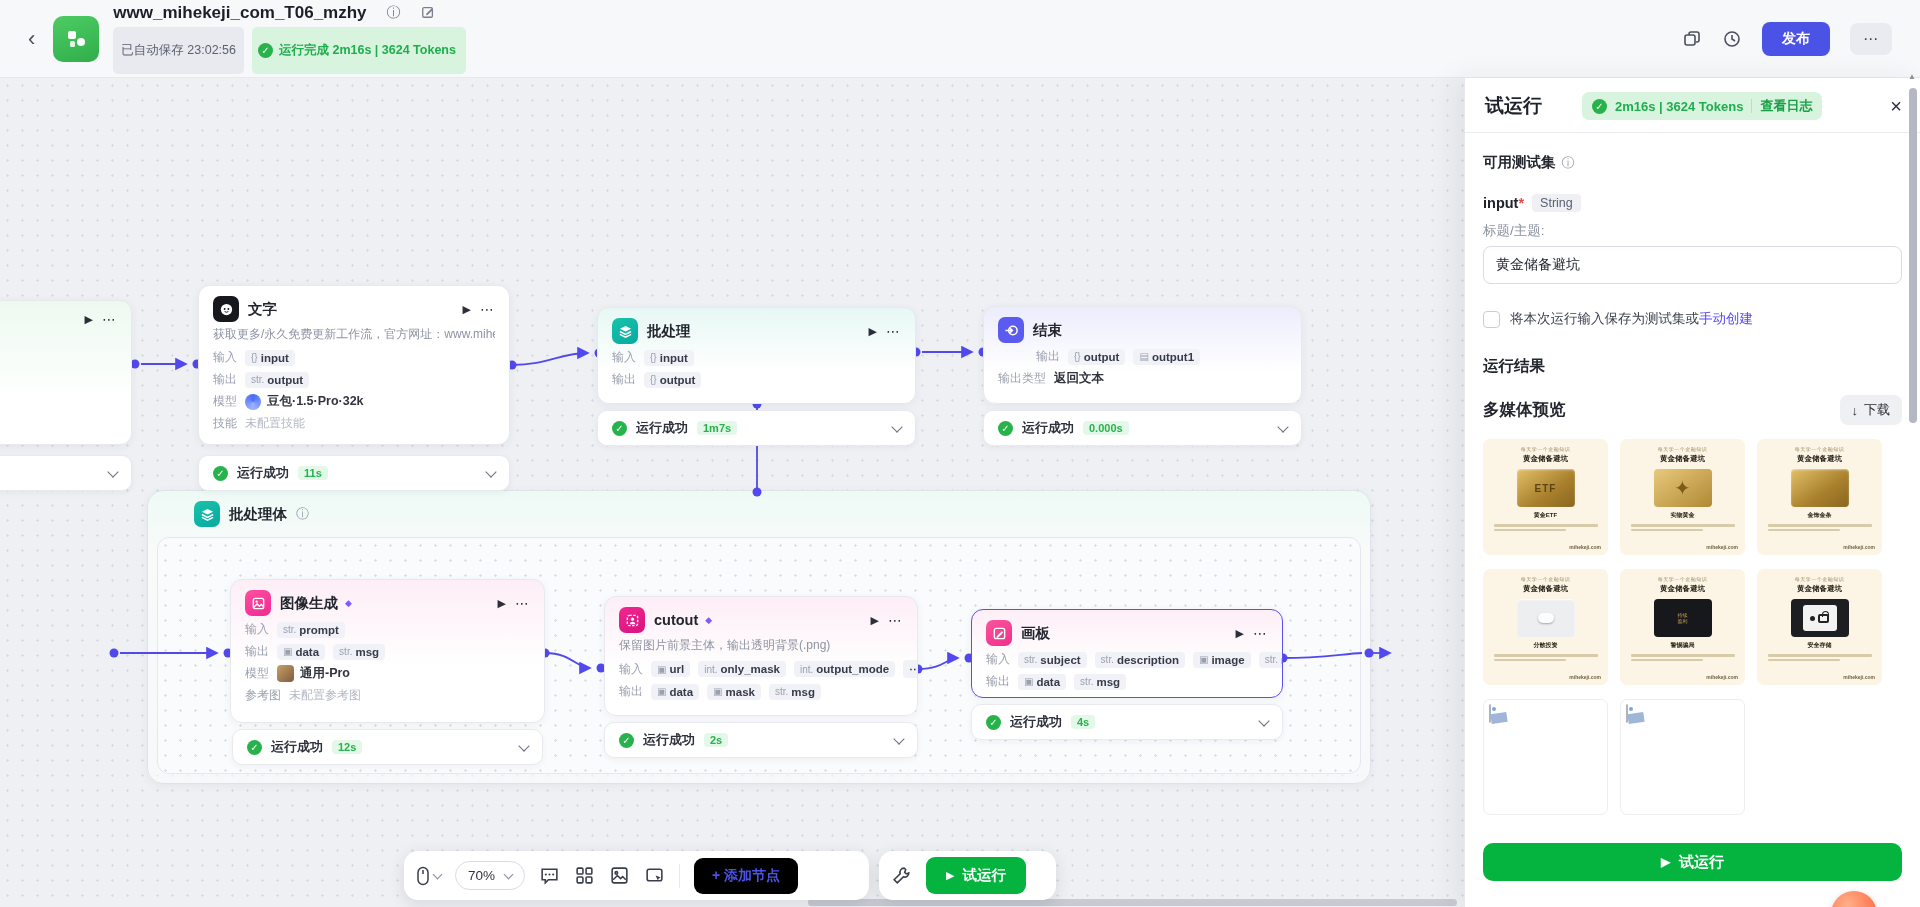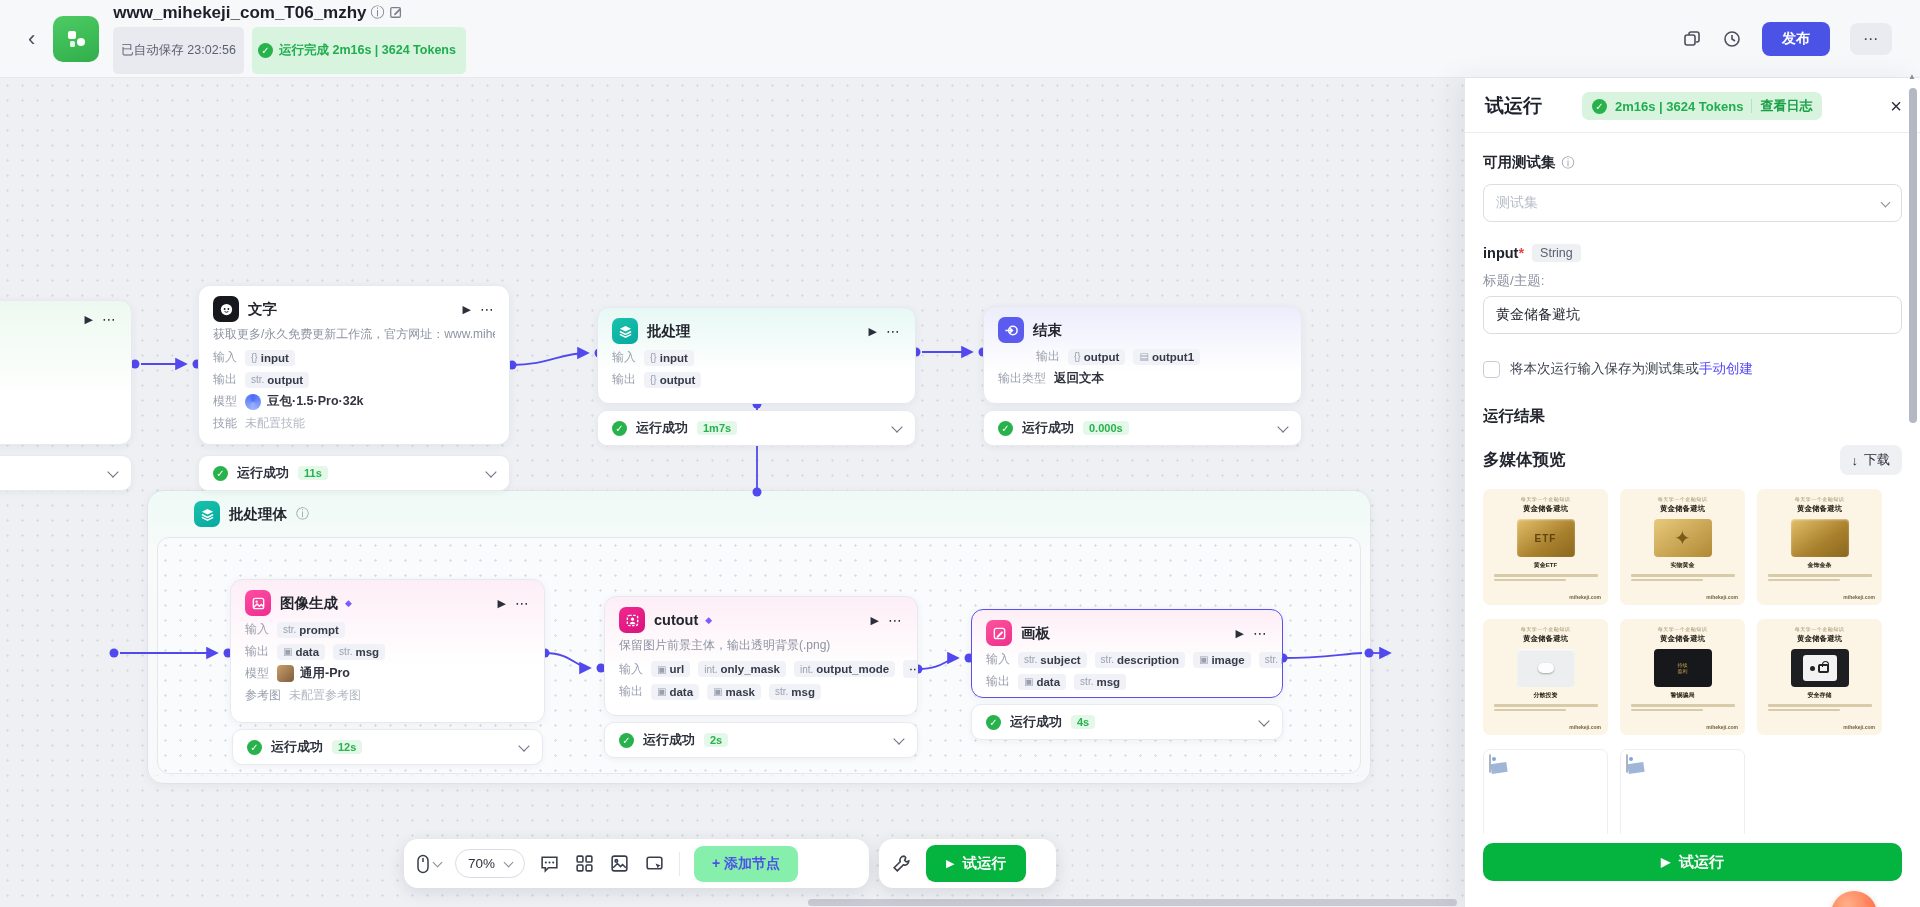--- a/index.html
+++ b/index.html
@@ -3,21 +3,21 @@
 <meta charset="utf-8">
 <style>
   * { margin:0; padding:0; box-sizing:border-box; }
   html,body { width:1920px; height:907px; overflow:hidden; font-family:"Liberation Sans","DejaVu Sans",sans-serif; background:#eef0f4; }
 
   
   .app-header { position:absolute; left:0; top:0; width:1920px; height:78px; background:#f7f8fa; border-bottom:1px solid #e8e9ee; display:flex; align-items:center; padding:0 28px; z-index:40; }
   .back { font-size:22px; color:#4b4f5c; margin-right:18px; cursor:pointer; }
   .app-logo { width:46px; height:46px; border-radius:10px; background:linear-gradient(160deg,#4ecb63,#2fae4b); display:flex; align-items:center; justify-content:center; margin-right:14px; }
   .title-wrap { display:flex; flex-direction:column; gap:4px; }
-  .title-row { display:flex; align-items:center; gap:4px; }
+  .title-row { display:flex; align-items:center; gap:20px; }
   .wf-title { font-size:17px; font-weight:bold; color:#1c1f2a; }
   .hico { color:#7a7f8d; font-size:14px; }
   .badge-row { display:flex; gap:8px; }
   .badge-gray { background:#e9eaf0; color:#5c6170; font-size:12.5px; padding:15px 8px; border-radius:5px; }
   .badge-green { background:#d9f4de; color:#1fae4e; font-size:12.5px; font-weight:bold; padding:3px 10px 3px 6px; border-radius:5px; display:flex; align-items:center; gap:6px; }
   .okc { width:15px; height:15px; border-radius:50%; background:#27b24c; color:#fff; font-size:10px; display:inline-flex; align-items:center; justify-content:center; flex:0 0 auto; }
   .header-right { margin-left:auto; display:flex; align-items:center; gap:20px; }
   .publish-btn { background:#4b53e7; color:#fff; font-size:14px; font-weight:bold; padding:8px 20px; border-radius:8px; border:none; cursor:pointer; }
   .more-btn { background:#e9ebf1; color:#3c404c; font-size:15px; padding:7px 13px; border-radius:8px; cursor:pointer; letter-spacing:1px; }
   .hic { width:20px; height:20px; color:#4b505e; }
@@ -58,26 +58,26 @@
   .statusbar { position:absolute; height:36px; background:#fff; border:1px solid #e9eaef; border-radius:10px; box-shadow:0 2px 6px rgba(40,45,60,.05); display:flex; align-items:center; gap:9px; padding:0 14px; }
   .st-text { font-size:13px; font-weight:bold; color:#2e323d; }
   .timechip { background:#e3f8e8; color:#27b24c; font-size:11px; font-weight:bold; border-radius:4px; padding:1px 6px; }
   .chev { width:8px; height:8px; border-right:1.6px solid #6b7080; border-bottom:1.6px solid #6b7080; transform:rotate(45deg); margin-left:auto; margin-top:-3px; flex:0 0 auto; }
 
   .bcontainer { position:absolute; left:147px; top:412px; width:1224px; height:294px; border:1px solid #dfe3e9; border-radius:16px; background:linear-gradient(180deg,#eefaf6,#f8fbfa 22%,rgba(255,255,255,.55)); box-shadow:0 2px 10px rgba(40,45,60,.05); }
   .bc-head { display:flex; align-items:center; gap:9px; padding:10px 14px;margin-left:32px; }
   .bc-inner { position:absolute; left:9px; right:9px; top:46px; bottom:9px; background:#fafbfd; border:1px solid #e4e7ed; border-radius:12px; background-image:radial-gradient(#dcdfe6 1px, transparent 1.2px); background-size:15px 15px; }
 
   
-  .toolbar { position:absolute; display:flex; align-items:center; background:#fff; border-radius:14px; box-shadow:0 4px 16px rgba(40,45,60,.12); height:49px; padding:0 12px; gap:14px; z-index:30; }
+  .toolbar { position:absolute; display:flex; align-items:center; background:#fff; border-radius:14px; box-shadow:0 4px 16px rgba(40,45,60,.12); height:49px; padding:0 12px; gap:14px; z-index:30;margin-top:12px; }
   .tb-ic { width:21px; height:21px; color:#3a3e4a; cursor:pointer; flex:0 0 auto; }
   .zoom-select { display:flex; align-items:center; gap:10px; border:1px solid #d9dce3; border-radius:17px; padding:6px 12px; font-size:13.5px; color:#2e323d; cursor:pointer; }
   .schev { width:7px; height:7px; border-right:1.5px solid #868b98; border-bottom:1.5px solid #868b98; transform:rotate(45deg); margin-top:-2px; }
   .tb-div { width:1px; height:24px; background:#e7e9ee; }
-  .add-node { background:#86efac; color:#4b53e7; font-size:14px; font-weight:bold; border-radius:9px; padding:9px 18px; cursor:pointer; white-space:nowrap; }
+  .add-node { background:#000000; color:#4b53e7; font-size:14px; font-weight:bold; border-radius:9px; padding:9px 18px; cursor:pointer; white-space:nowrap; }
   .run-green { background:#05b43f; color:#fff; font-size:14.5px; font-weight:bold; border-radius:9px; padding:9px 20px; display:flex; align-items:center; gap:8px; cursor:pointer; white-space:nowrap; }
   .hscroll { position:absolute; left:808px; top:821px; width:649px; height:7px; background:#c7cad3; border-radius:4px; z-index:25; }
 
   
   .panel { position:absolute; right:0; top:78px; width:456px; height:829px; background:#fff; border-left:1px solid #e7e8ee; box-shadow:-10px 0 26px rgba(40,45,60,.07); z-index:45; display:flex; flex-direction:column; }
   .p-head { display:flex; align-items:center; padding:14px 18px 12px 20px; gap:12px; }
   .p-title { font-size:19px; font-weight:bold; color:#1d212b; }
   .p-badge { background:#d8f3de; border-radius:7px; padding:5px 10px; display:flex; align-items:center; gap:8px; font-size:13px; font-weight:bold; color:#1fae4e; margin-left:28px; }
   .p-badge .vdiv { width:1px; height:14px; background:#b2e4bd; }
   .p-log { color:#17a046; cursor:pointer; }
@@ -595,24 +595,20 @@
       <span class="p-log">查看日志</span>
     </span>
     <span class="p-close">×</span>
   </div>
   <div class="p-sep"></div>
   <div class="p-body">
     <div class="sec-label" style="margin-top:20px">
       <span>可用测试集</span>
         <span class="info-i">ⓘ</span>
     </div>
-    <div class="dd">
-      <span>测试集</span>
-        <span class="schev"></span>
-    </div>
 
 
     <div class="row-flex" style="margin-top:22px">
       <span class="fname">input</span>
       <span class="fname freq">*</span>
       <span class="ftype">String</span>
     </div>
     <div class="flabel">标题/主题:</div>
     <div class="finput">黄金储备避坑</div>
 

